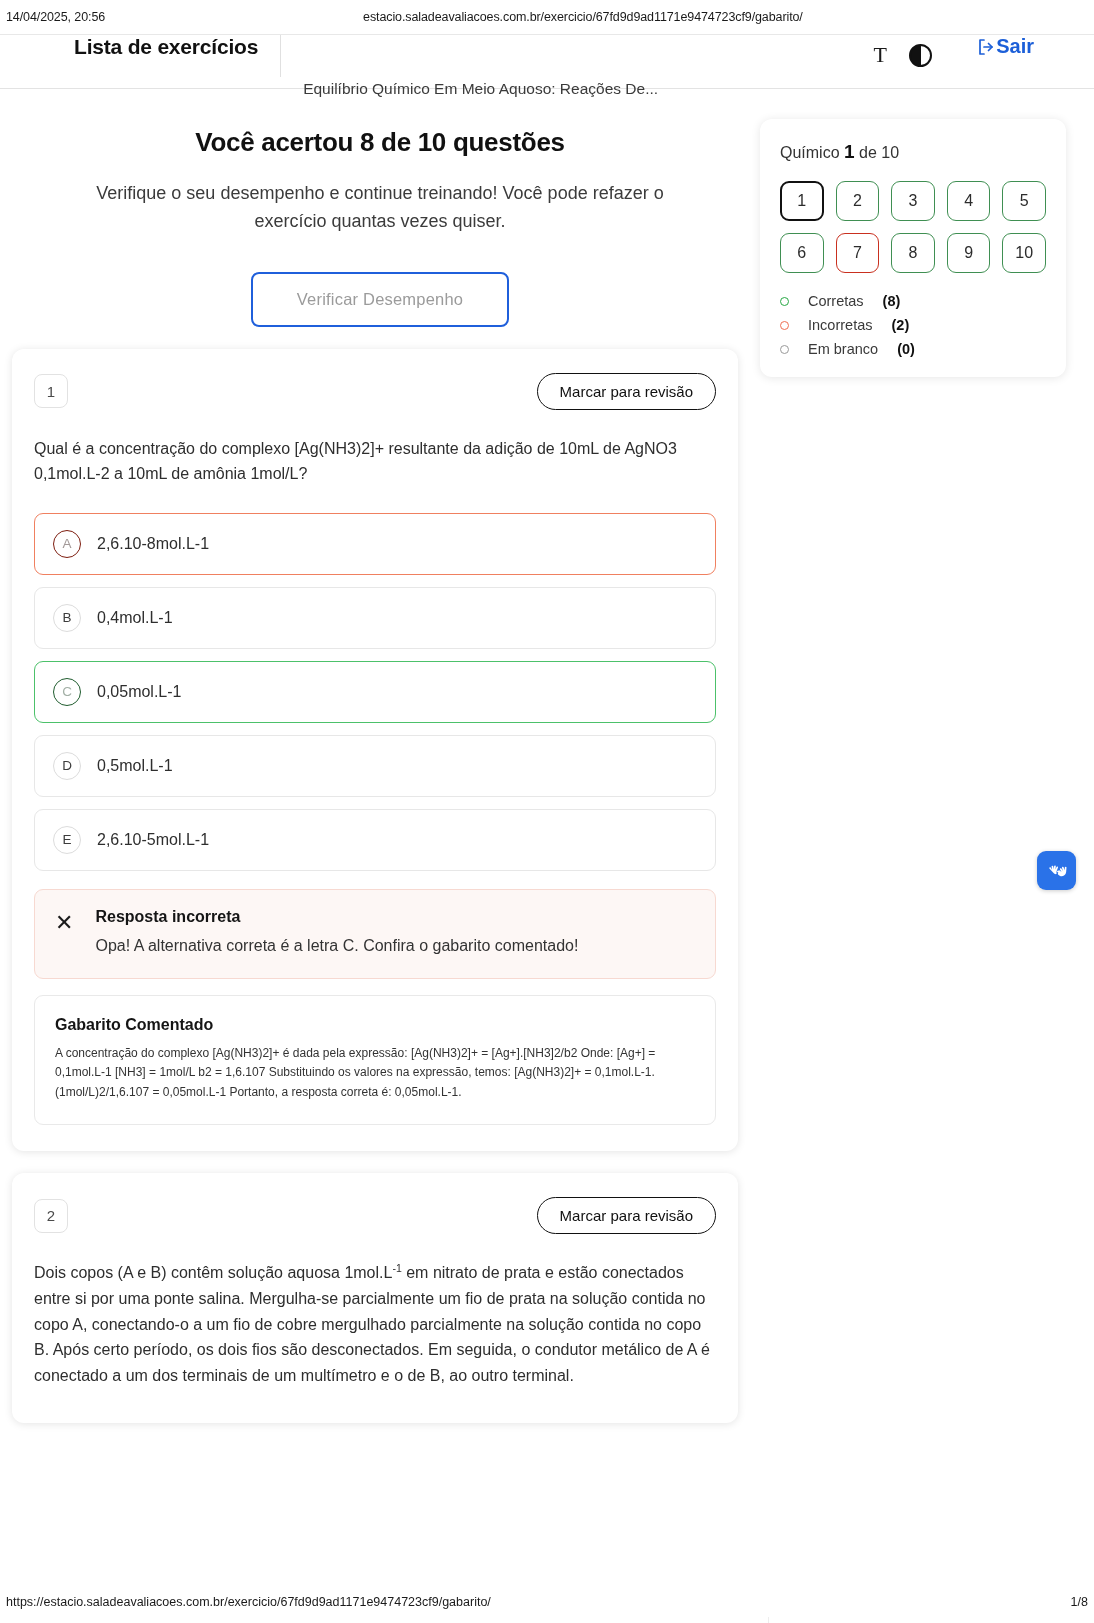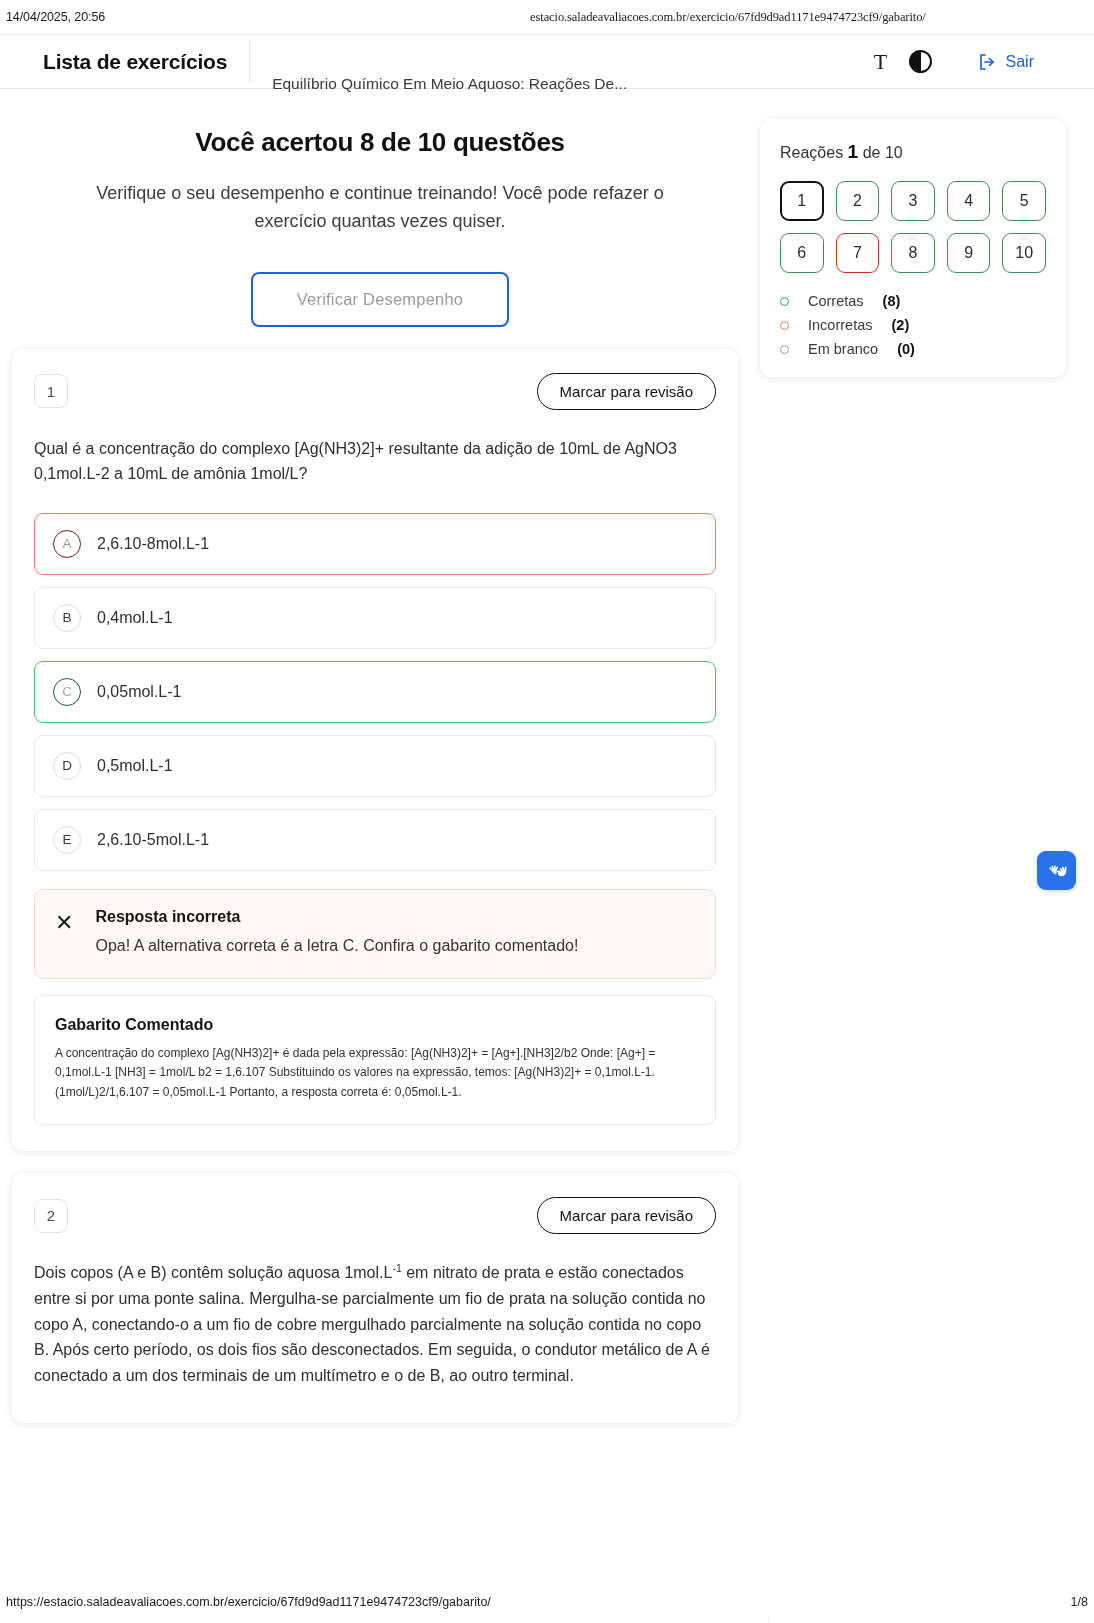--- a/index.html
+++ b/index.html
@@ -18,31 +18,31 @@
   .print-bar {
     height: 34px;
     display: flex;
     align-items: center;
     padding: 0 6px;
     font-size: 12.5px;
     color: #1a1a1a;
     letter-spacing: -0.1px;
   }
   .print-bar .pb-date { width: 33%; text-align: left; }
-  .print-bar .pb-url  { width: 52%; text-align: right; font-family: Liberation Serif, serif; }
+  .print-bar .pb-url  { width: 52%; text-align: left; }
   .print-bar .pb-pad  { flex: 1; }
 
   
   .app-header {
     height: 55px;
     border-top: 1px solid #e8e8e8;
     border-bottom: 1px solid #e3e3e3;
     display: flex;
-    align-items: center;
-    padding: 0 60px 0 43px;
+    align-items: flex-start;
+    padding: 0 60px 0 74px;
     background: #fff;
     position: relative;
   }
   .brand {
     font-size: 21px;
     font-weight: 700;
     color: #111;
     letter-spacing: -0.2px;
     white-space: nowrap;
   }
@@ -69,26 +69,27 @@
     color: #1a1a1a;
   }
   .icon-textsize { font-size: 22px; font-weight: 400; line-height: 1; font-family: "Liberation Serif", serif;}
   .contrast-circle {
     width: 23px; height: 23px;
     border-radius: 50%;
     border: 2px solid #111;
     background: linear-gradient(to right, #111 0 50%, #fff 50% 100%);
   }
   .logout {
-    display: flex; align-items: center; gap: 9px;
+    display: flex; align-items: center; 
     color: #1c5fd8;
-    font-size: 16px;
+    font-size: 20px;
     margin-left: 36px;
     cursor: pointer;
     white-space: nowrap;
+    font-weight: bold;
   }
   .logout svg { display: block; }
 
   
   .page {
     display: flex;
     align-items: flex-start;
     padding: 0 0 0 0;
     position: relative;
   }
@@ -425,21 +426,21 @@
       <div class="q-text">
         <span>Dois copos (A e B) contêm solução aquosa 1mol.L</span><sup>-1</sup><span> em nitrato de prata e estão conectados entre si por uma ponte salina. Mergulha-se parcialmente um fio de prata na solução contida no copo A, conectando-o a um fio de cobre mergulhado parcialmente na solução contida no copo B. Após certo período, os dois fios são desconectados. Em seguida, o condutor metálico de A é conectado a um dos terminais de um multímetro e o de B, ao outro terminal.</span>
       </div>
     </div>
 
   </div>
 
   <div class="col-side">
     <div class="side-card">
       <div class="q-counter">
-        <span>Reações</span>
+        <span>Químico</span>
         <b>1</b>
         <span>de</span>
         <span>10</span>
       </div>
 
       <div class="q-grid">
         <button class="q-btn state-current">1</button>
         <button class="q-btn state-correct">2</button>
         <button class="q-btn state-correct">3</button>
         <button class="q-btn state-correct">4</button>

